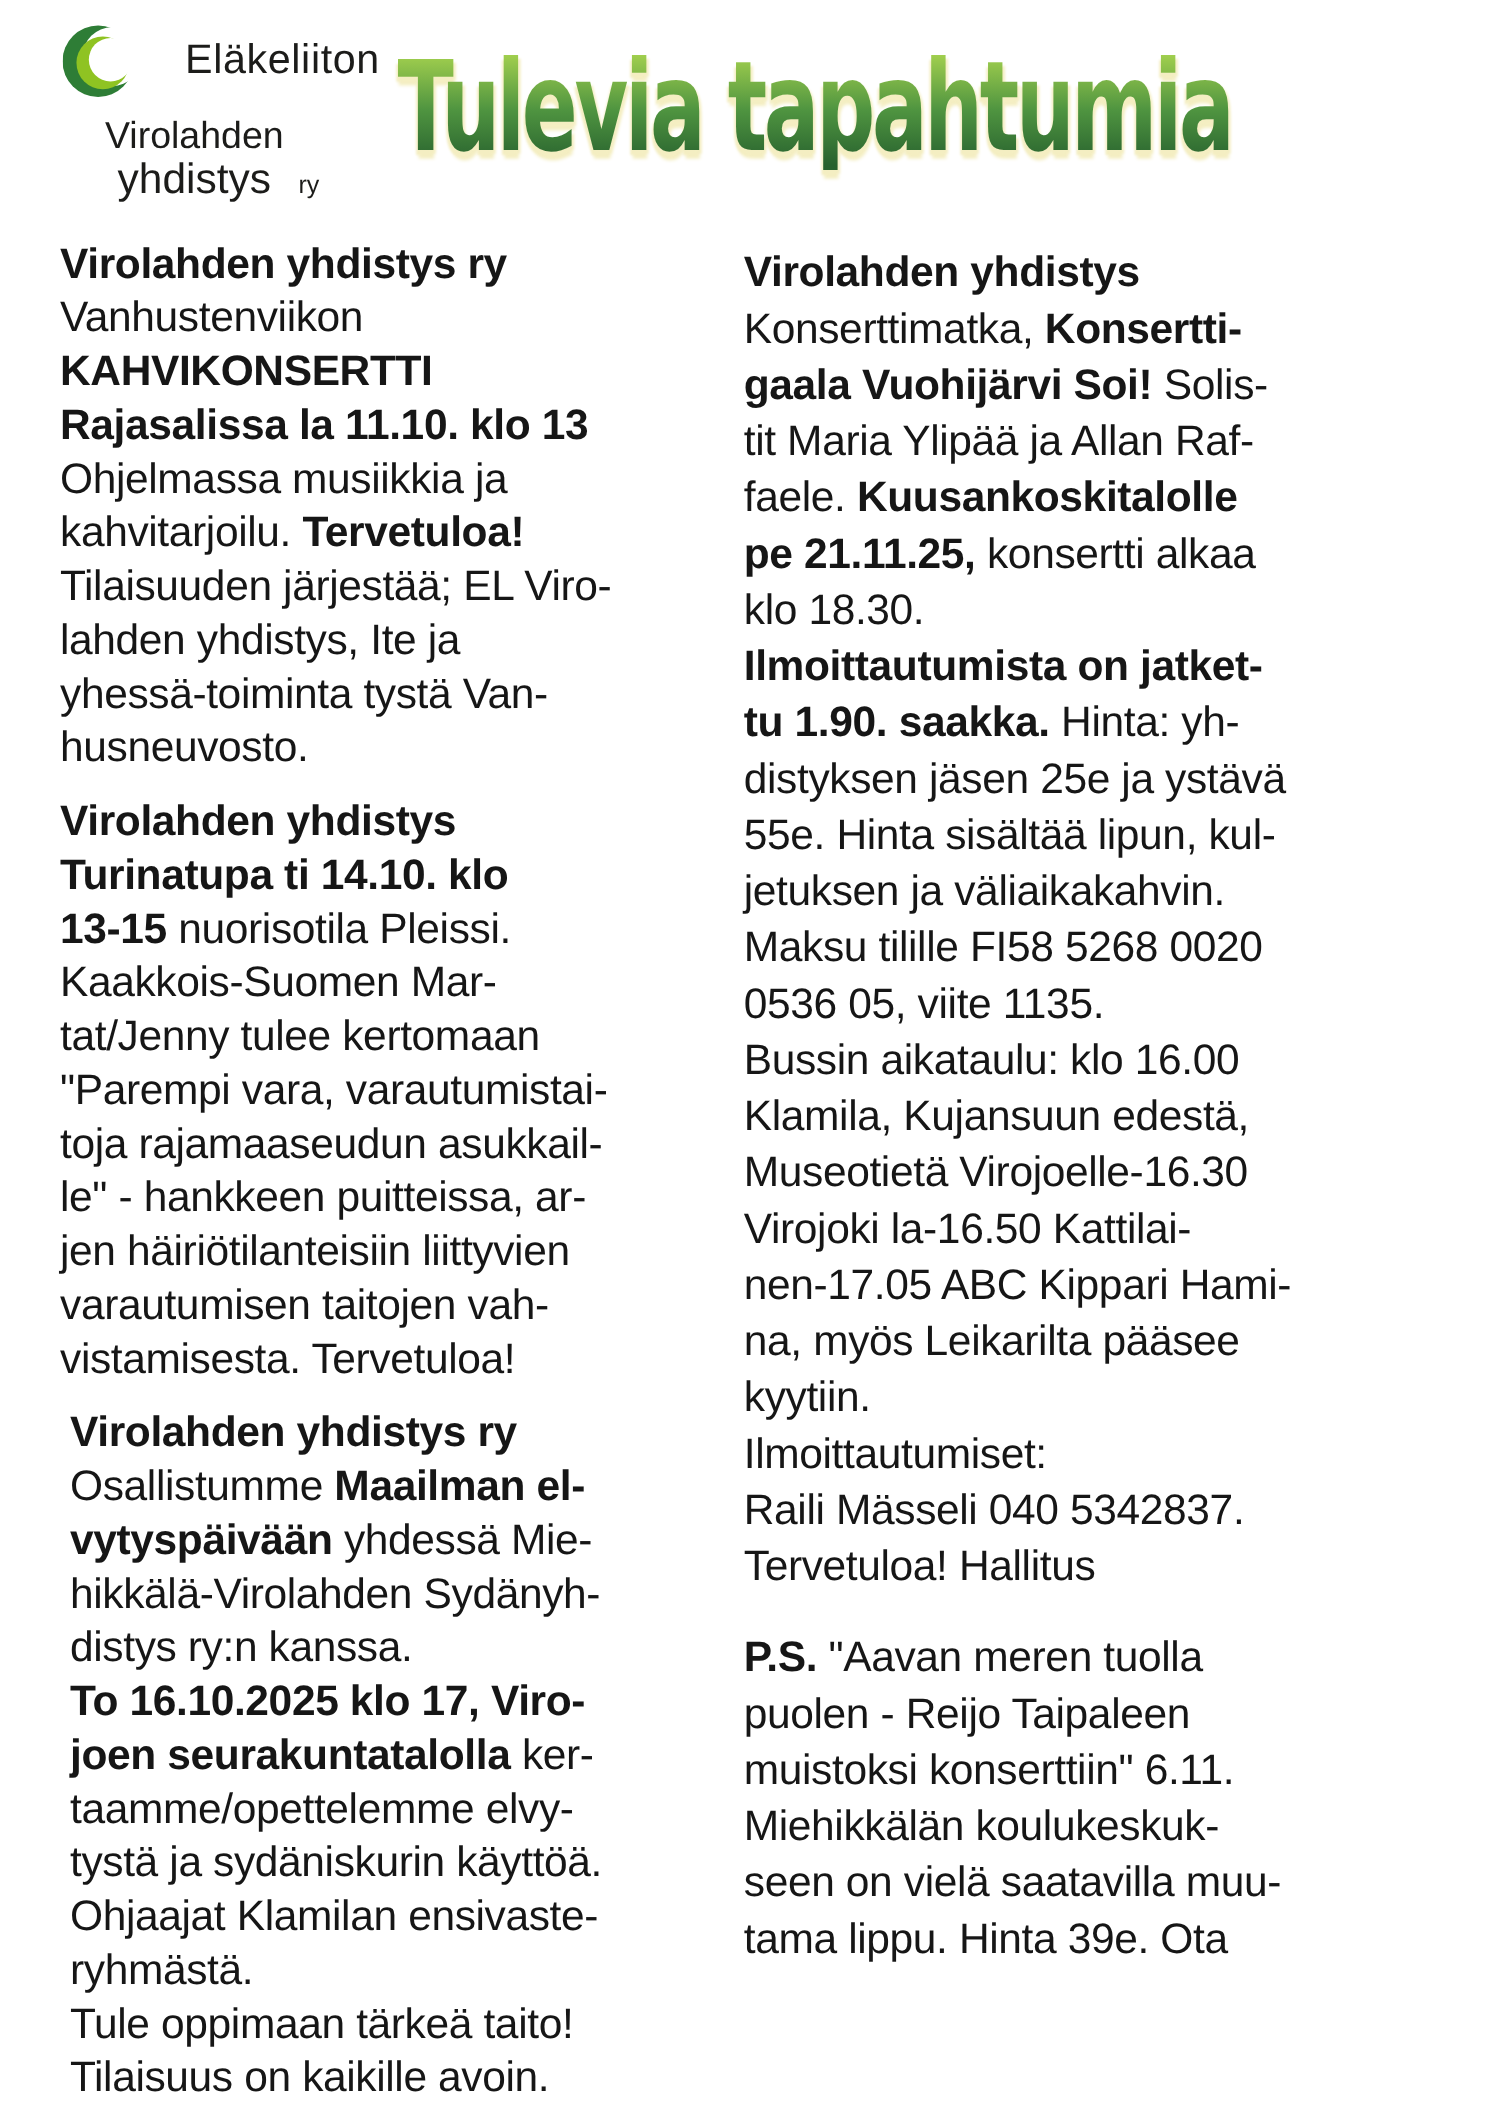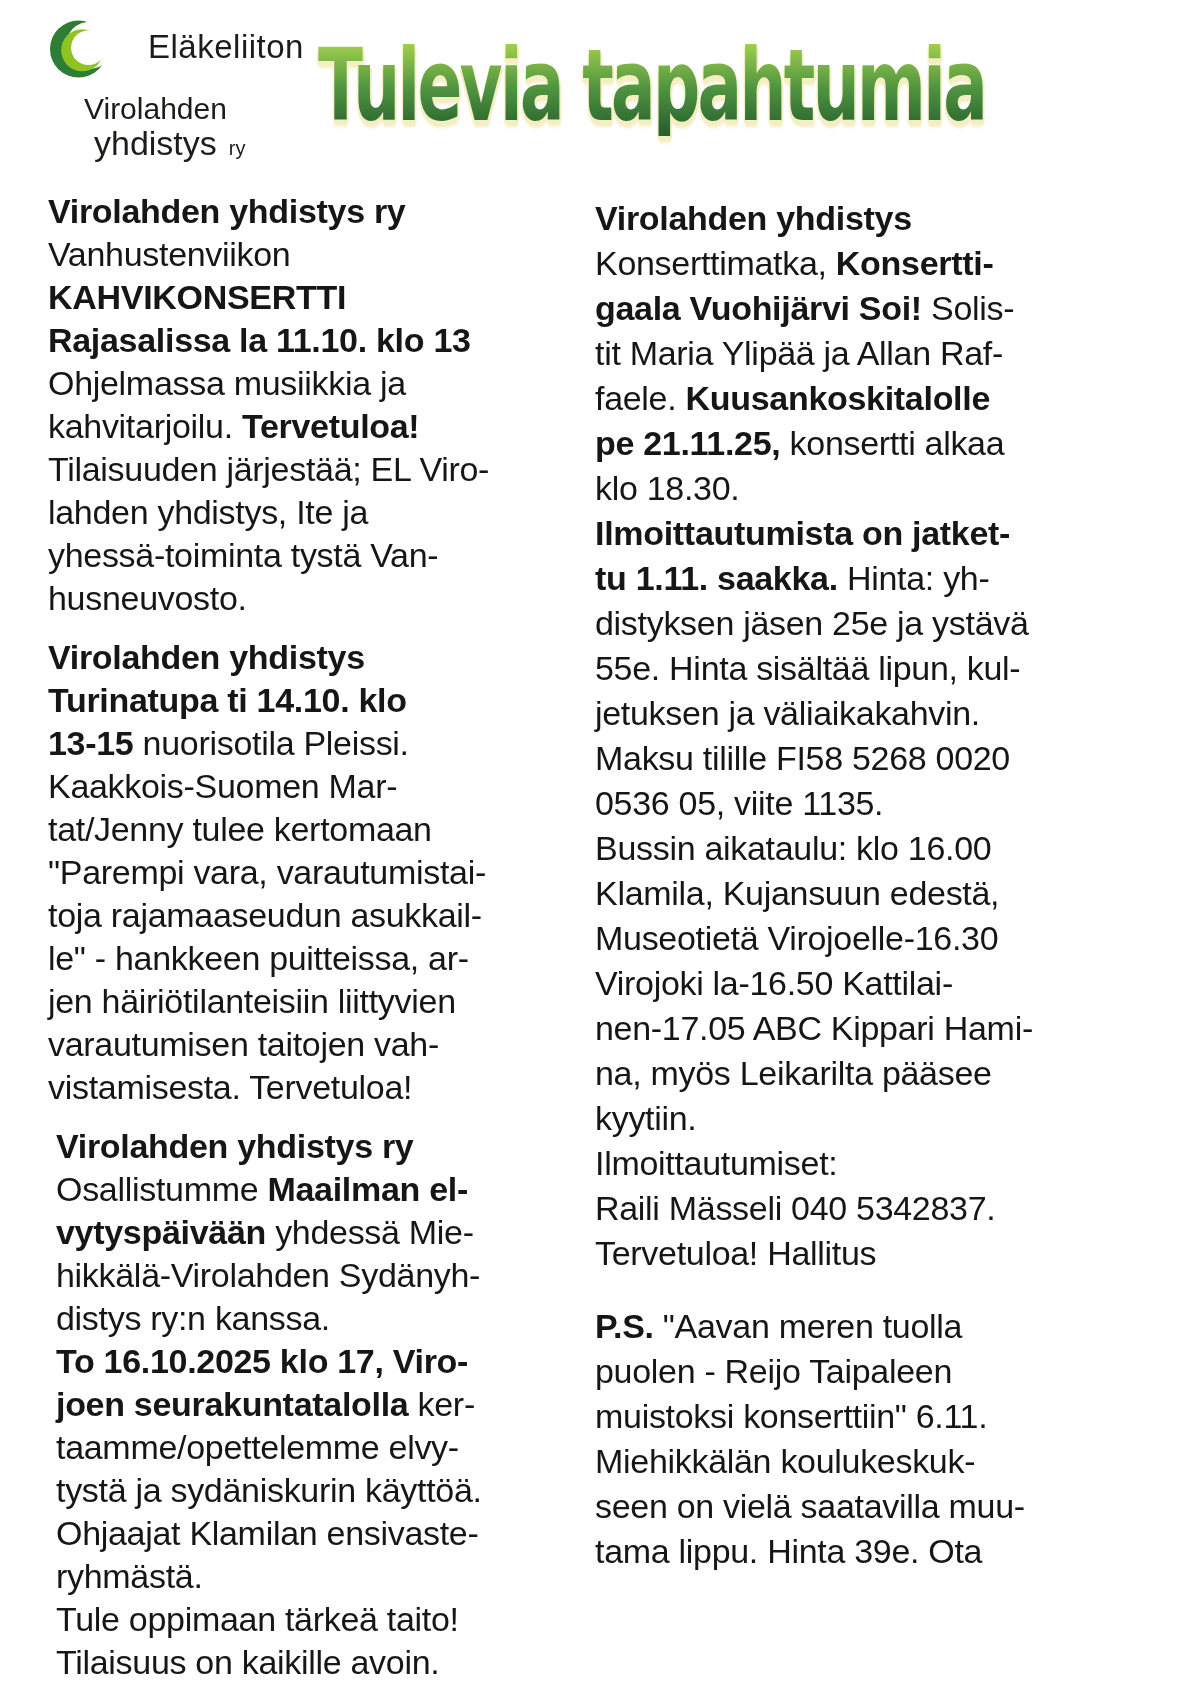--- a/index.html
+++ b/index.html
@@ -49,21 +49,21 @@
     top: 124px;
     font-size: 34px;
     font-weight: 400;
     color: #1c1c1a;
     white-space: nowrap;
     display: flex;
     align-items: baseline;
   }
   .chapter-line2 .ry {
     font-size: 20px;
-    margin-left: 12px;
+    margin-left: 22px;
   }
 
   
   #page-title {
     position: absolute;
     left: 318px;
     top: 36px;
     margin: 0;
     font-family: "DejaVu Sans", sans-serif;
     font-size: 100px;
@@ -183,21 +183,21 @@
     <div class="col" id="col-right">
         <div class="section">
           <div class="line"><span class="b">Virolahden yhdistys</span></div>
           <div class="line"><span>Konserttimatka, </span><span class="b">Konsertti-</span></div>
           <div class="line"><span class="b">gaala Vuohijärvi Soi!</span><span> Solis-</span></div>
           <div class="line"><span>tit Maria Ylipää ja Allan Raf-</span></div>
           <div class="line"><span>faele. </span><span class="b">Kuusankoskitalolle</span></div>
           <div class="line"><span class="b">pe 21.11.25,</span><span> konsertti alkaa</span></div>
           <div class="line"><span>klo 18.30.</span></div>
           <div class="line"><span class="b">Ilmoittautumista on jatket-</span></div>
-          <div class="line"><span class="b">tu 1.11. saakka.</span><span> Hinta: yh-</span></div>
+          <div class="line"><span class="b">tu 1.90. saakka.</span><span> Hinta: yh-</span></div>
           <div class="line"><span>distyksen jäsen 25e ja ystävä</span></div>
           <div class="line"><span>55e. Hinta sisältää lipun, kul-</span></div>
           <div class="line"><span>jetuksen ja väliaikakahvin.</span></div>
           <div class="line"><span>Maksu tilille FI58 5268 0020</span></div>
           <div class="line"><span>0536 05, viite 1135.</span></div>
           <div class="line"><span>Bussin aikataulu: klo 16.00</span></div>
           <div class="line"><span>Klamila, Kujansuun edestä,</span></div>
           <div class="line"><span>Museotietä Virojoelle-16.30</span></div>
           <div class="line"><span>Virojoki la-16.50 Kattilai-</span></div>
           <div class="line"><span>nen-17.05 ABC Kippari Hami-</span></div>

